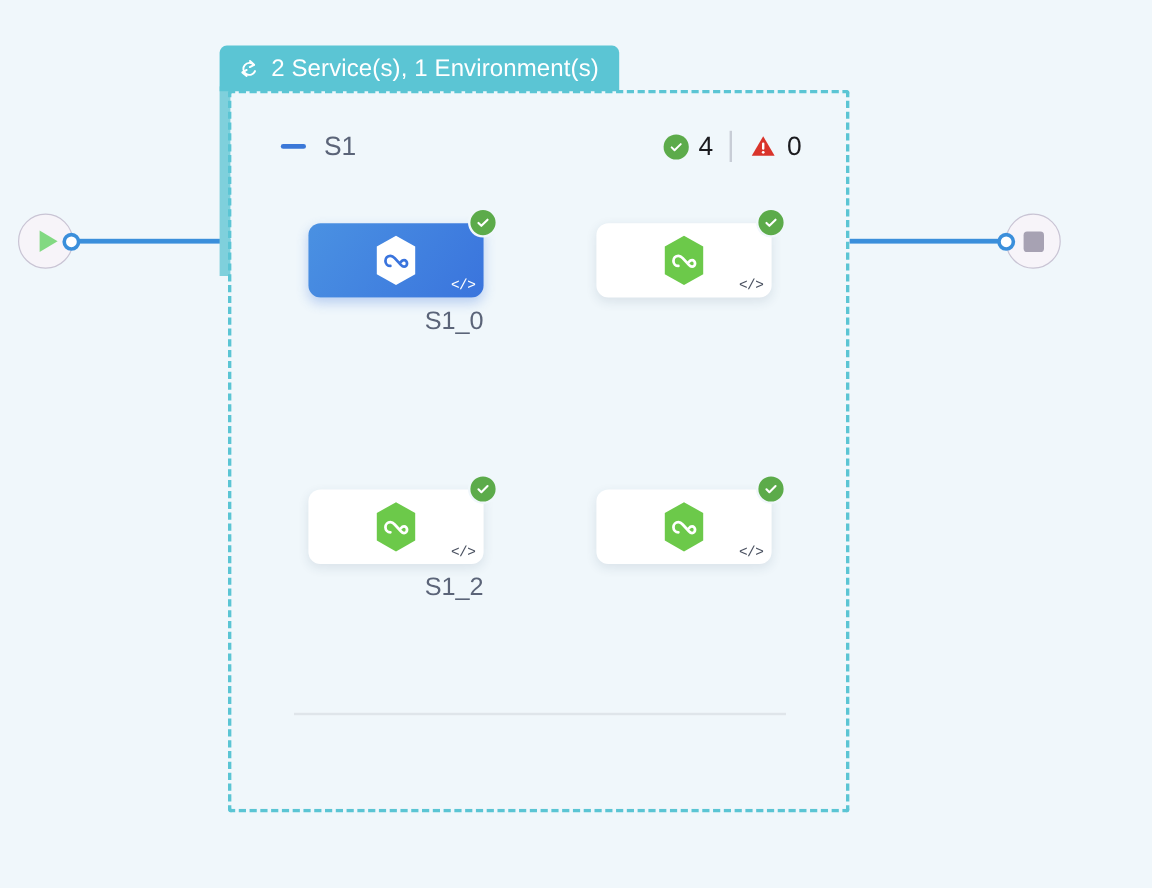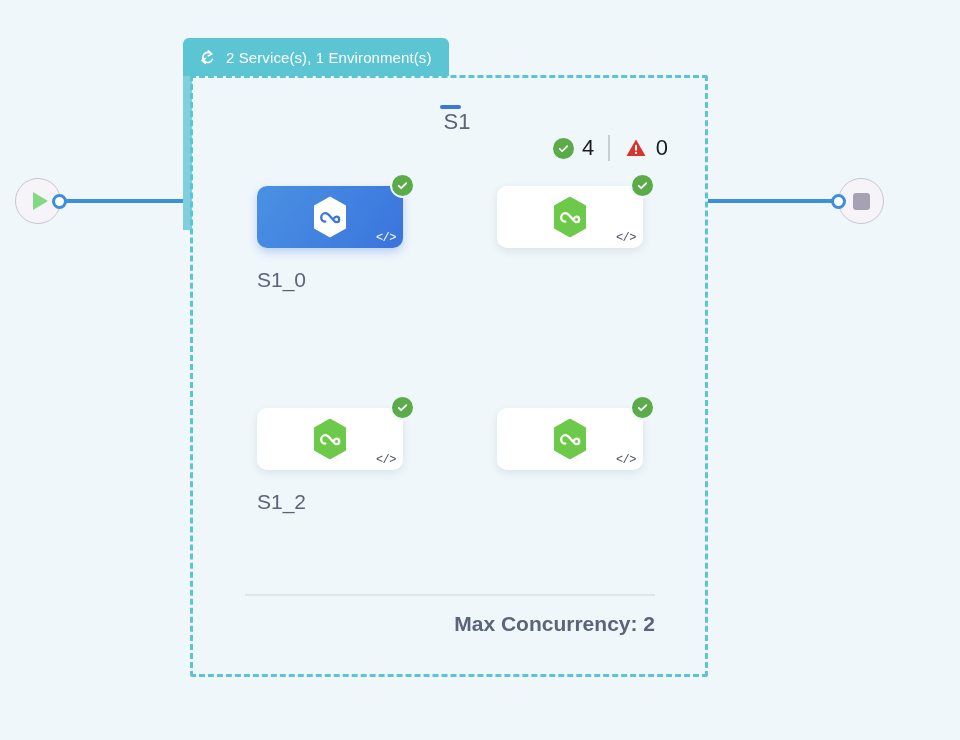--- a/index.html
+++ b/index.html
@@ -83,21 +83,21 @@
     border-radius: 6px 6px 0 0;
     display: flex;
     align-items: center;
     padding: 0 17px 0 14px;
     box-sizing: border-box;
     color: #ffffff;
     gap: 9px;
     z-index: 3;
   }
   #group-header .hdr-label {
-    font-size: 15px;
+    font-size: 20px;
     font-weight: 400;
     white-space: nowrap;
     letter-spacing: .1px;
   }
   .loop-icon { display: block; }
 
   
   #header-stub {
     position: absolute;
     left: 183px;
@@ -125,21 +125,20 @@
   
   #group-toolbar {
     position: absolute;
     left: 232px;
     top: 105px;
     width: 436px;
     height: 34px;
     display: flex;
     align-items: center;
     z-index: 4;
-    flex-direction: column;
   }
   #collapse-btn {
     width: 24px;
     height: 24px;
     display: flex;
     align-items: center;
     justify-content: center;
     cursor: pointer;
   }
   .minus-bar {
@@ -239,22 +238,22 @@
     right: 7px;
     bottom: 3px;
     font-size: 12px;
     font-family: "Liberation Mono", monospace;
     letter-spacing: -.5px;
   }
   .code-icon.on-blue { color: #ffffff; }
   .code-icon.on-white { color: #4a5160; }
 
   .node-label {
-    margin-top: 20px;
-    text-align: left;
+    margin-top: 8px;
+    text-align: right;
     width: 146px;
     margin-left: 11px;
     font-size: 21px;
     color: #5b6478;
   }
 
   
   #group-divider {
     position: absolute;
     left: 245px;
@@ -392,15 +391,14 @@
       <span class="check-badge">
         <svg width="13" height="13" viewBox="0 0 24 24" fill="none">
           <path d="M5 12.5l4.5 4.5L19 7.5" stroke="#ffffff" stroke-width="3.2" stroke-linecap="round" stroke-linejoin="round"></path>
         </svg>
       </span>
       <span class="code-icon on-white">&lt;/&gt;</span>
     </div>
   </div>
 
   <div id="group-divider"></div>
-  <div id="max-concurrency">Max Concurrency: 2</div>
 
 </div>
 
 </body></html>

